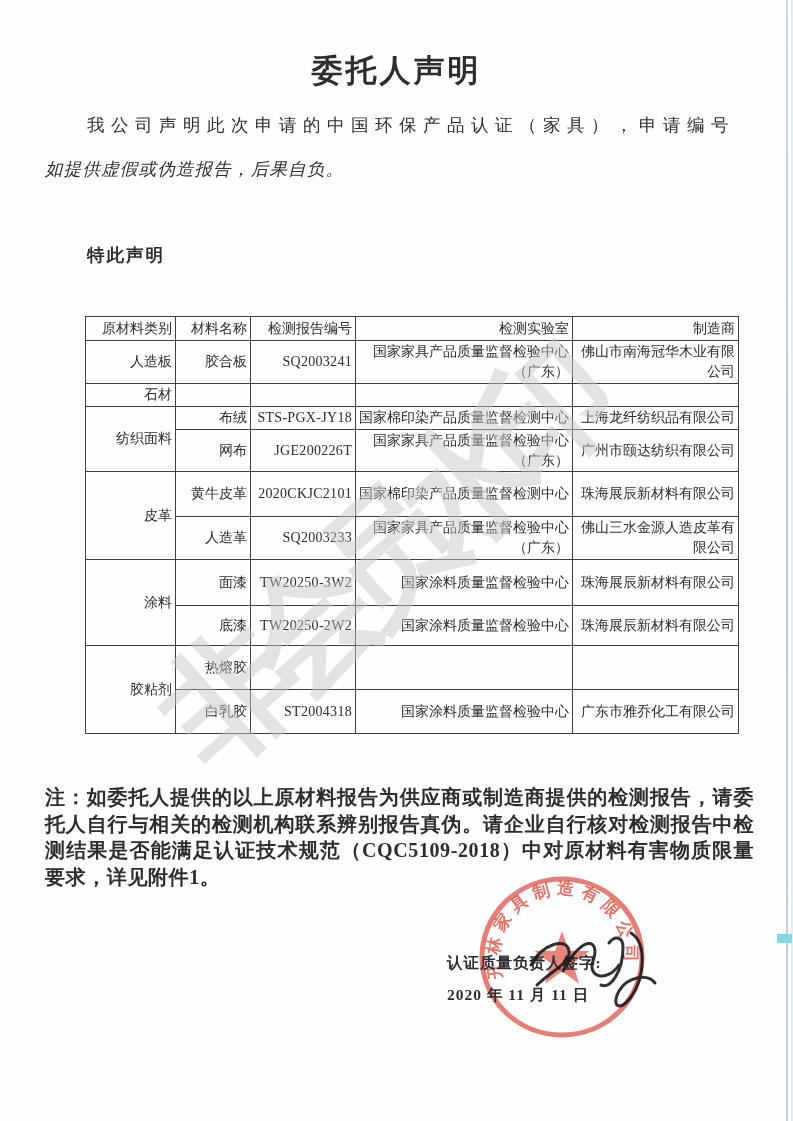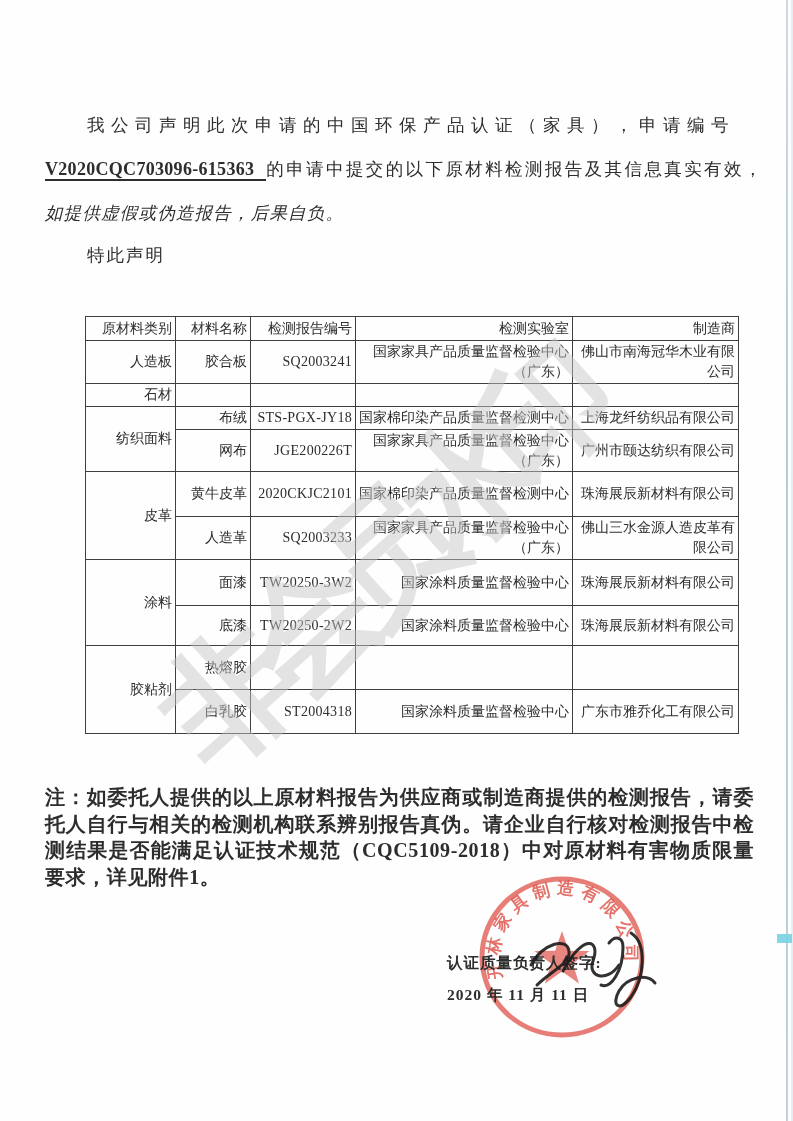--- a/index.html
+++ b/index.html
@@ -33,21 +33,21 @@
 
   .body-text { position:absolute; left:45px; top:103px; width:707px; font-size:17.5px; line-height:44px; z-index:2; }
   .p-line1 { text-indent:42px; letter-spacing:6.5px; white-space:nowrap; }
   .p-line2 { letter-spacing:2.4px; white-space:nowrap; }
   .p-line3 { letter-spacing:1.2px;font-style:italic; }
   .app-no {
     font-weight:700; letter-spacing:.3px; font-size:18px;
     border-bottom:2px solid #2e2e2e; padding-right:12px;
   }
 
-  .hereby { position:absolute; left:87px; top:243px; font-size:17.5px; font-weight:400; letter-spacing:2px; z-index:2; }
+  .hereby { position:absolute; left:87px; top:243px; font-size:17.5px; font-weight:700; letter-spacing:2px; z-index:2; }
 
   table.materials {
     position:absolute; left:85px; top:316px; width:653px;
     border-collapse:collapse; table-layout:fixed; z-index:2;
     font-size:14px;
   }
   table.materials th, table.materials td {
     border:1px solid #3f3f3f; text-align:right; vertical-align:middle;
     padding:1px 3px; line-height:1.42; font-weight:400; overflow:hidden;
   }
@@ -74,24 +74,24 @@
                background:#79d3e2; opacity:.9; z-index:9; }
   .page-edge { position:absolute; left:791px; top:0; width:2px; height:1121px; background:#e6edf0; z-index:8; }
 </style>
 </head>
 <body>
 
 <div class="page">
 
   <div class="watermark">非会员水印</div>
 
+  <div class="title">委托人声明</div>
 
   <div class="body-text">
     <div class="p-line1">我公司声明此次申请的中国环保产品认证（家具），申请编号</div>
-    <div class="p-line2"><span class="app-no">V2020CQC703096-615363</span><span>的申请中提交的以下原材料检测报告及其信息真实有效，</span></div>
     <div class="p-line3">如提供虚假或伪造报告，后果自负。</div>
   </div>
 
   <div class="hereby">特此声明</div>
 
   <table class="materials">
     <colgroup>
       <col style="width:90px">
         <col style="width:75px">
         <col style="width:105px">

